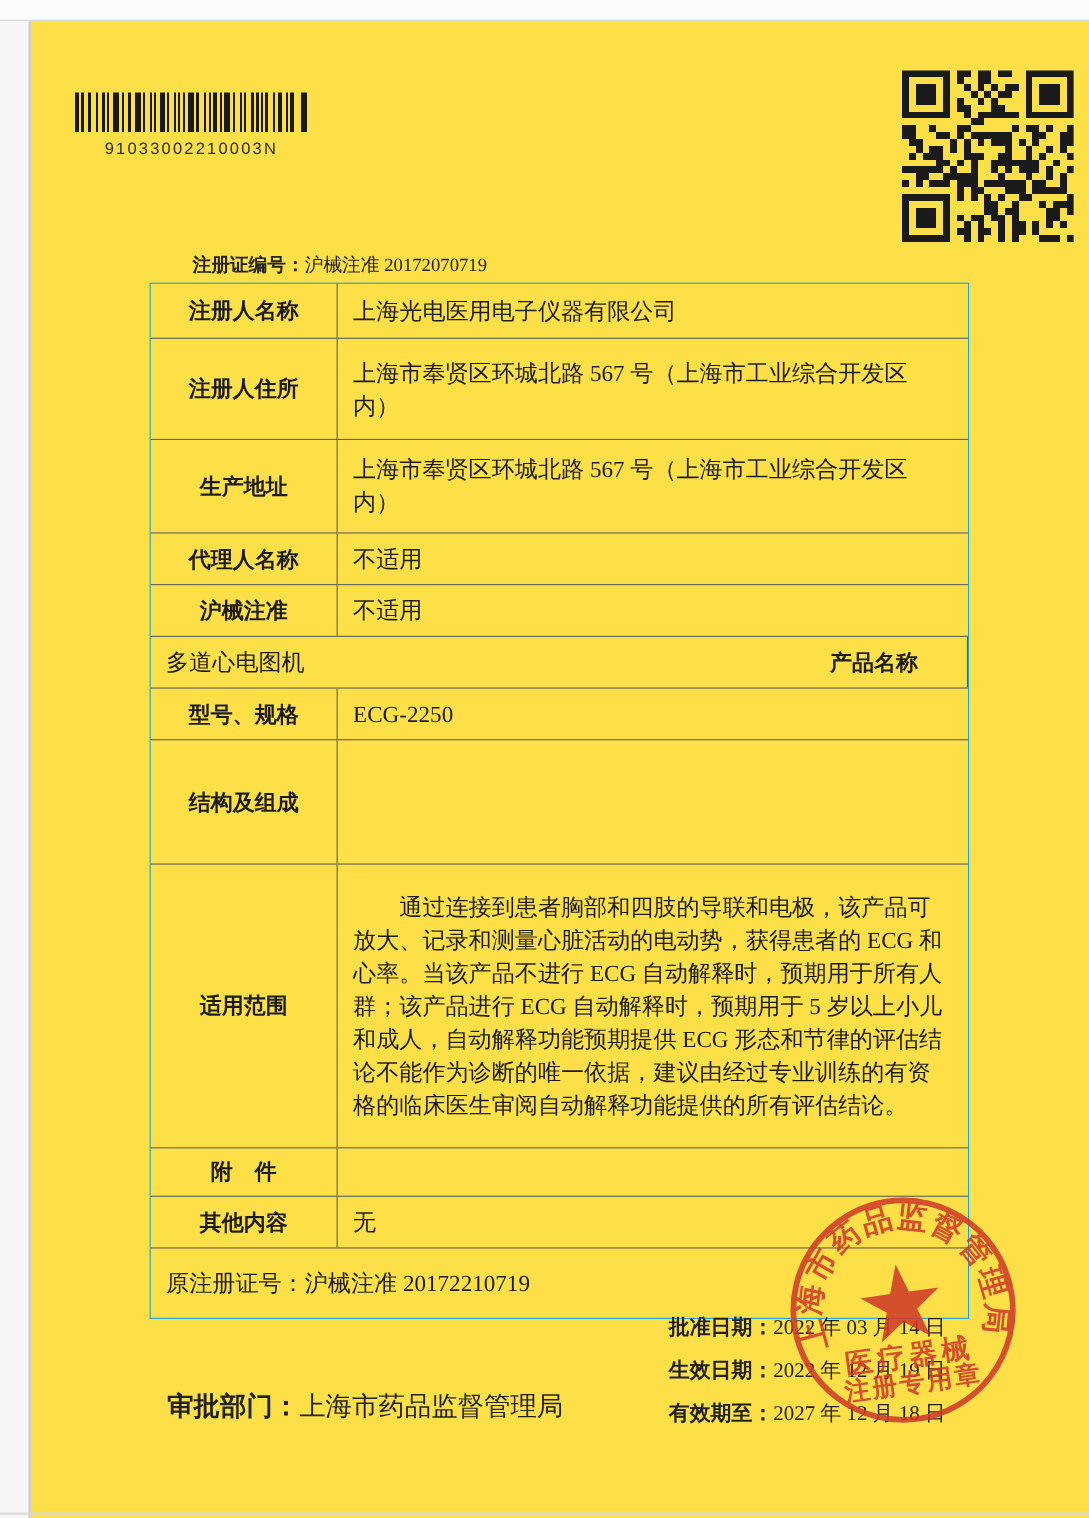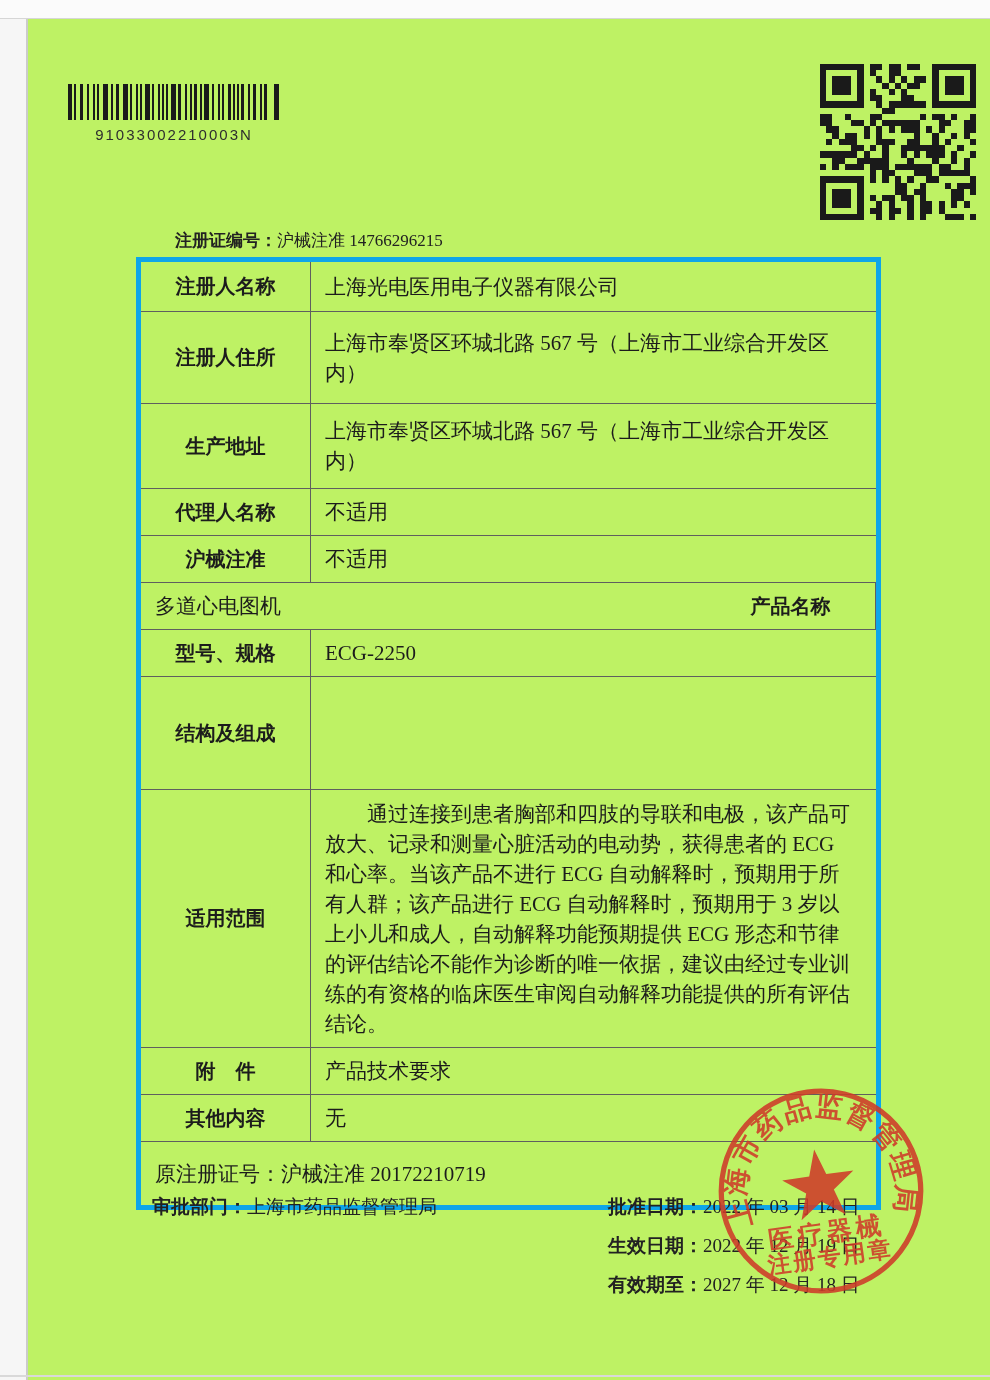--- a/index.html
+++ b/index.html
@@ -1,48 +1,48 @@
 <!DOCTYPE html>
 <html><head>
 <meta charset="utf-8">
 <style>
   html,body{margin:0;padding:0;background:#ffffff;}
-  .page{position:relative;width:990px;height:1380px;background:#bef264;overflow:hidden;
+  .page{position:relative;width:990px;height:1380px;background:#fde047;overflow:hidden;
         font-family:"Liberation Serif","DejaVu Serif",serif;color:#1f1f1f;}
   .scan-strip-left{position:absolute;left:0;top:0;width:26px;height:1380px;background:#f6f6f6;border-right:2px solid #cbcbcb;}
   .scan-strip-top{position:absolute;left:0;top:0;width:990px;height:18px;background:#fbfbfb;border-bottom:1px solid #d6d6d6;}
   .scan-line-bottom{position:absolute;left:0;top:1375px;width:990px;height:2px;background:#d9d9d9;}
 
   .barcode-wrap{position:absolute;left:68px;top:84px;width:212px;}
   .barcode-num{margin-top:2px;text-align:center;font-family:"Liberation Sans","DejaVu Sans",sans-serif;
                font-size:15px;letter-spacing:2px;color:#2e2e2e;}
   .qr{position:absolute;left:820px;top:64px;width:156px;height:156px;}
 
   .title{position:absolute;left:30px;right:0;top:184px;text-align:center;
          font-family:"Liberation Sans","DejaVu Sans",sans-serif;font-weight:700;
          font-size:31px;letter-spacing:3px;color:#111;}
   .certno{position:absolute;left:175px;top:229px;font-size:17px;}
   .certno-label{font-family:"Liberation Sans","DejaVu Sans",sans-serif;font-weight:700;color:#222;}
   .certno-value{font-family:"Liberation Serif","DejaVu Serif",serif;color:#222;}
 
-  .table{position:absolute;left:136px;top:257px;width:745px;border:5px solid #0ea5e9;box-sizing:border-box;}
+  .table{position:absolute;left:136px;top:257px;width:745px;border:1px solid #0ea5e9;box-sizing:border-box;}
   .row{display:flex;border-bottom:1px solid #5f5f5f;box-sizing:border-box;}
   .row:last-child{border-bottom:none;}
   .cell{box-sizing:border-box;}
   .label{width:170px;border-right:1px solid #5f5f5f;display:flex;align-items:center;justify-content:center;
          font-family:"Liberation Sans","DejaVu Sans",sans-serif;font-weight:700;font-size:20px;color:#1c1c1c;
          text-align:center;padding:4px 6px;}
   .value{flex:1;display:flex;align-items:center;padding:8px 20px 8px 14px;
          font-size:21px;line-height:30px;color:#1c1c1c;}
   .value .indent{text-indent:2em;}
   .r1{min-height:50px}.r2{min-height:92px}.r3{min-height:85px}.r4{min-height:45px}
   .r5{min-height:45px}.r6{min-height:45px}.r7{min-height:45px}.r8{min-height:113px}
   .r9{min-height:258px}.r10{min-height:44px}.r11{min-height:38px}.r12{min-height:63px}
 
-  .footer-left{position:absolute;left:152px;top:1194px;font-size:19px;}
+  .footer-left{position:absolute;left:152px;top:1262px;font-size:24px;}
   .f-label{font-family:"Liberation Sans","DejaVu Sans",sans-serif;font-weight:700;color:#222;}
   .f-value{font-family:"Liberation Serif","DejaVu Serif",serif;color:#222;}
   .dates{position:absolute;left:608px;top:1194px;font-size:19px;}
   .date-line{margin-bottom:13px;white-space:nowrap;}
 
   .stamp{position:absolute;left:716px;top:1086px;width:210px;height:210px;
          transform:rotate(-8deg);opacity:0.87;pointer-events:none;}
   .stamp svg{width:100%;height:100%;}
   .stamp .ring{font-family:"Liberation Sans","DejaVu Sans",sans-serif;font-weight:700;
                font-size:26px;letter-spacing:2px;fill:currentColor;}
@@ -386,21 +386,21 @@
       <rect x="6" y="21" width="1" height="1" fill="#1a1a1a"></rect>
       <rect x="0" y="22" width="1" height="1" fill="#1a1a1a"></rect>
       <rect x="6" y="22" width="1" height="1" fill="#1a1a1a"></rect>
       <rect x="0" y="23" width="1" height="1" fill="#1a1a1a"></rect>
       <rect x="6" y="23" width="1" height="1" fill="#1a1a1a"></rect>
       <rect x="2" y="20" width="3" height="3" fill="#1a1a1a"></rect>
     </svg>
 
 
   <div class="certno">
-    <span class="certno-label">注册证编号：</span><span class="certno-value">沪械注准 14766296215</span>
+    <span class="certno-label">注册证编号：</span><span class="certno-value">沪械注准 20172070719</span>
   </div>
 
   <div class="table">
     <div class="row r1">
       <div class="cell label">注册人名称</div>
       <div class="cell value">
           <span>上海光电医用电子仪器有限公司</span>
         </div>
     </div>
     <div class="row r2">
@@ -438,28 +438,25 @@
       <div class="cell value">
           <span>ECG-2250</span>
         </div>
     </div>
     <div class="row r8">
       <div class="cell label">结构及组成</div>
     </div>
     <div class="row r9">
       <div class="cell label">适用范围</div>
       <div class="cell value">
-          <span class="indent">通过连接到患者胸部和四肢的导联和电极，该产品可放大、记录和测量心脏活动的电动势，获得患者的 ECG 和心率。当该产品不进行 ECG 自动解释时，预期用于所有人群；该产品进行 ECG 自动解释时，预期用于 3 岁以上小儿和成人，自动解释功能预期提供 ECG 形态和节律的评估结论不能作为诊断的唯一依据，建议由经过专业训练的有资格的临床医生审阅自动解释功能提供的所有评估结论。</span>
+          <span class="indent">通过连接到患者胸部和四肢的导联和电极，该产品可放大、记录和测量心脏活动的电动势，获得患者的 ECG 和心率。当该产品不进行 ECG 自动解释时，预期用于所有人群；该产品进行 ECG 自动解释时，预期用于 5 岁以上小儿和成人，自动解释功能预期提供 ECG 形态和节律的评估结论不能作为诊断的唯一依据，建议由经过专业训练的有资格的临床医生审阅自动解释功能提供的所有评估结论。</span>
         </div>
     </div>
     <div class="row r10">
       <div class="cell label">附　件</div>
-      <div class="cell value">
-          <span>产品技术要求</span>
-        </div>
     </div>
     <div class="row r11">
       <div class="cell label">其他内容</div>
       <div class="cell value">
           <span>无</span>
         </div>
     </div>
     <div class="row r12">
       <div class="cell value">
           <span>原注册证号：沪械注准 20172210719</span>

